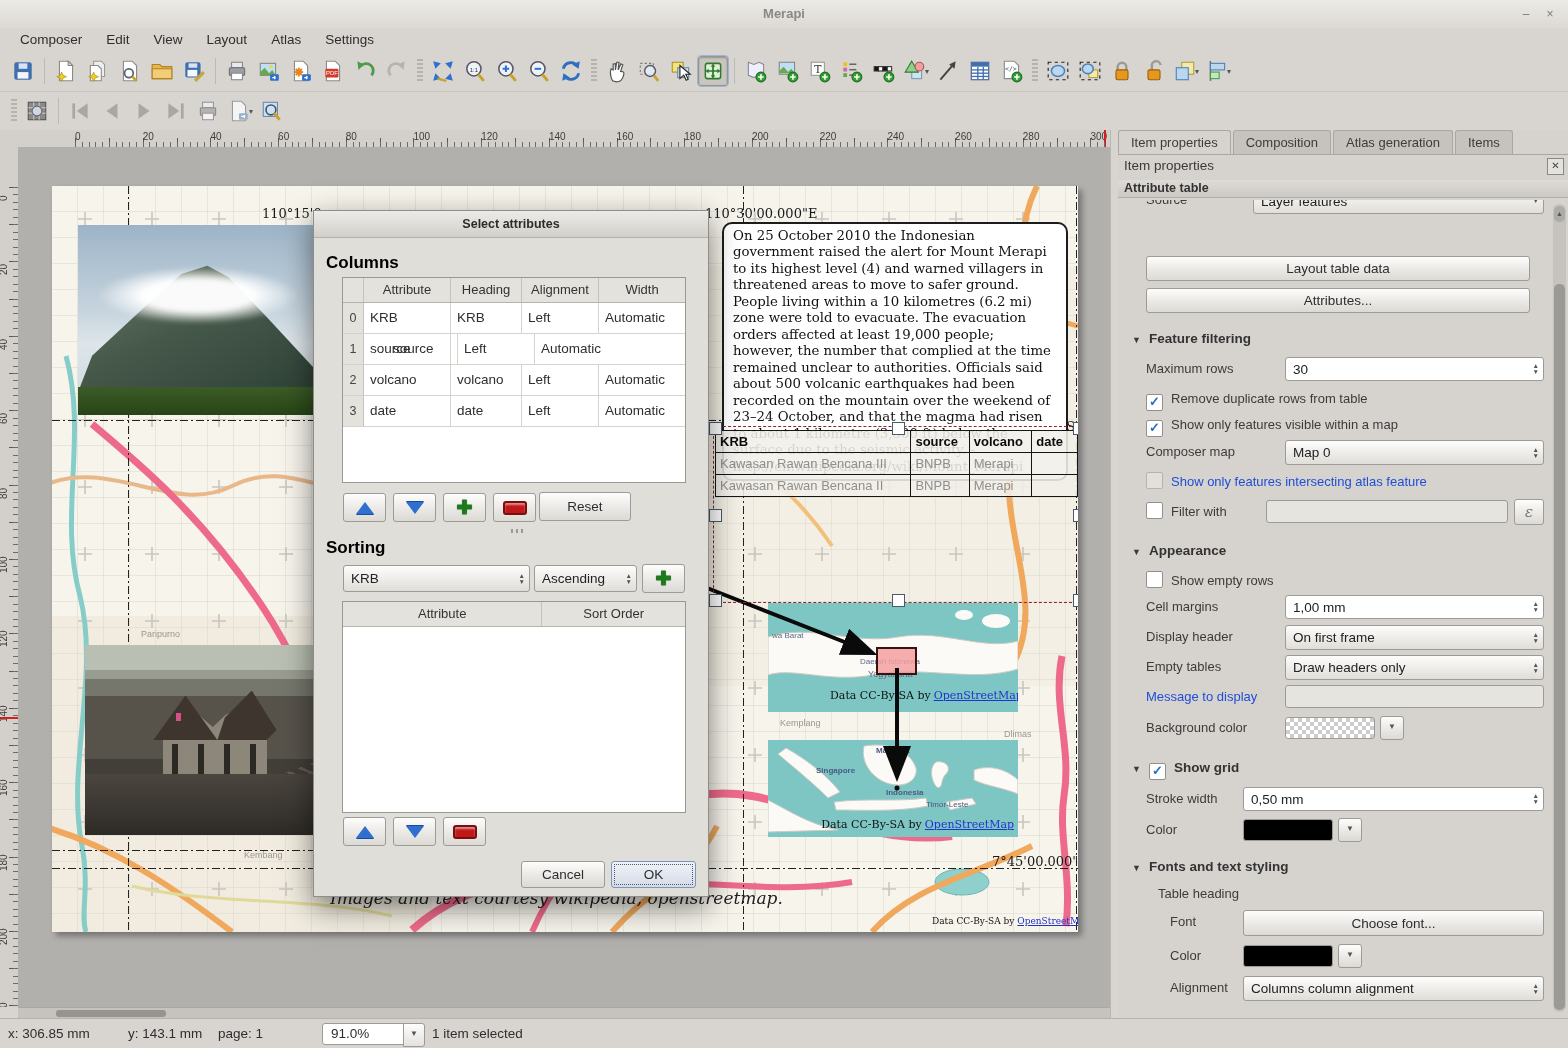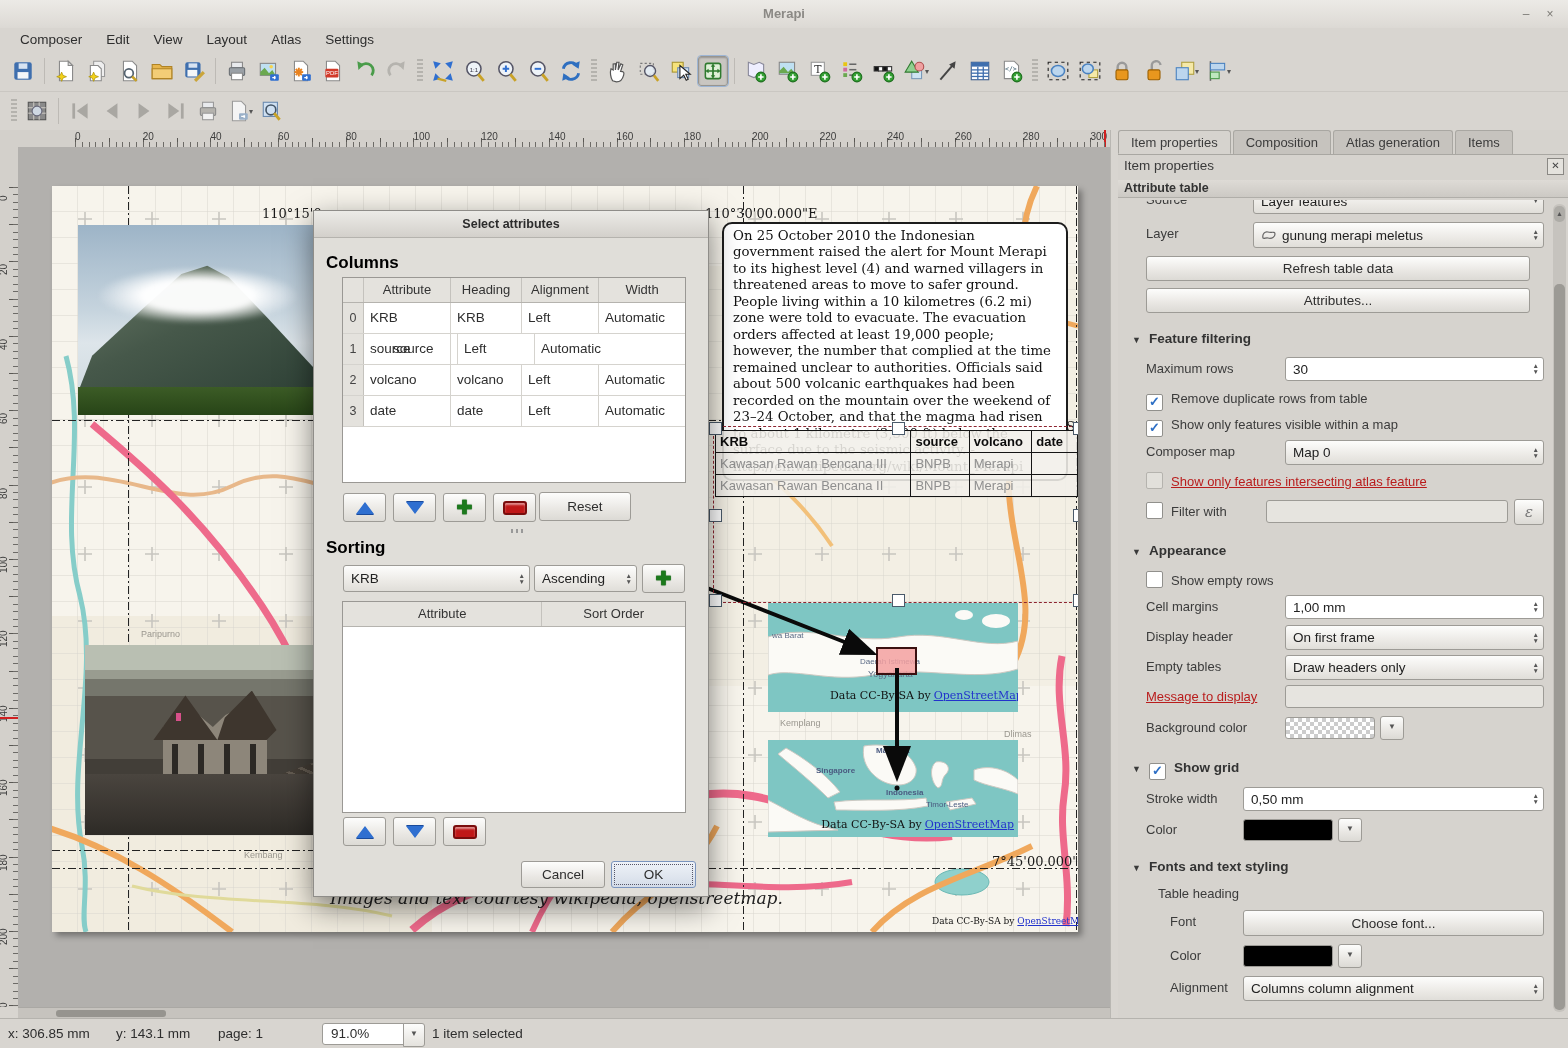--- a/index.html
+++ b/index.html
@@ -99,21 +99,21 @@
   .panel{position:absolute;left:1118px;top:130px;width:450px;height:888px;background:#d6d3ce;z-index:10;font-size:13px;}
   .ptabs{position:absolute;left:0;top:0;right:0;height:24px;display:flex;border-bottom:1px solid #a9a7a2;}
   .ptab{flex:0 0 auto;padding:0 12px;line-height:23px;font-size:13px;background:#c6c3be;border:1px solid #a9a7a2;border-bottom:none;border-radius:3px 3px 0 0;margin-right:2px;color:#3c3c3c;}
   .ptab.active{background:#d6d3ce;font-weight:normal;position:relative;top:0px;border-bottom:1px solid #d6d3ce;}
   .ptitle{position:absolute;left:6px;top:28px;font-size:13.5px;color:#3a3a3a;}
   .pclose{position:absolute;right:4px;top:28px;width:15px;height:15px;border:1px solid #8a8884;background:#e4e2dd;font-size:10px;line-height:13px;text-align:center;color:#444;}
   .psection{position:absolute;left:0;top:50px;right:0;height:17px;background:linear-gradient(#dedbd6,#ccc9c4);border-bottom:1px solid #b0aea9;font-size:12.5px;font-weight:bold;color:#333;padding-left:6px;line-height:16px;}
   .pscroll{position:absolute;left:0;top:70px;right:20px;bottom:2px;overflow:hidden;}
   .prow{position:absolute;left:28px;right:4px;height:24px;}
   .plab{position:absolute;left:0;top:0;line-height:24px;color:#3b3b3b;white-space:nowrap;}
-  .plab.dis{color:#b91c1c;text-decoration:underline;}
+  .plab.dis{color:#1d4ed8;}
   .pctl{position:absolute;top:0;height:22px;}
   .psec{position:absolute;left:14px;height:18px;font-weight:bold;font-size:13.5px;color:#333;white-space:nowrap;}
   .psec .tri{font-size:9px;margin-right:8px;color:#3a3a3a;}
   .psub{position:absolute;left:40px;height:18px;font-size:13px;color:#3b3b3b;}
   .chk{display:inline-block;width:15px;height:15px;background:#fff;border:1px solid #91908c;border-radius:2px;vertical-align:-3px;margin-right:8px;text-align:center;line-height:13px;font-size:13px;color:#2d6fc5;font-weight:bold;}
   .chk.dis{background:#e2e0db;border-color:#b5b3ae;}
   .field{background:#fff;border:1px solid #9d9b96;border-radius:3px;font-size:13.5px;display:flex;align-items:center;padding-left:7px;color:#222;position:absolute;}
   .field.dis{background:#e6e4df;}
   .spincol{position:absolute;right:4px;top:0;bottom:0;display:flex;flex-direction:column;justify-content:center;font-size:6.5px;color:#555;line-height:6px;}
   .swatch{position:absolute;width:88px;height:20px;border:1px solid #9d9b96;border-radius:3px;background:#000;}
@@ -773,34 +773,21 @@
     <div class="pscroll">
       <div class="prow" style="top:-12px;">
         <span class="plab">Source</span>
         <div class="combo pctl" style="left:107px;right:0;height:24px;">
             <span>Layer features</span>
             <span class="spin">
               <span>▼</span>
             </span>
           </div>
       </div>
-      <div class="prow" style="top:22px;">
-        <span class="plab">Layer</span>
-        <div class="combo pctl" style="left:107px;right:0;height:24px;">
-            <svg width="16" height="12" style="margin-right:5px;">
-              <path d="M2,9 C1,5 4,2 7,3 C10,4 14,2 14,5 C14,8 11,10 7,9 C5,8.5 3,10 2,9z" fill="none" stroke="#666" stroke-width="1.2"></path>
-            </svg>
-            <span>gunung merapi meletus</span>
-            <span class="spin">
-              <span>▲</span>
-              <span>▼</span>
-            </span>
-          </div>
-      </div>
-      <div class="pushbtn" style="left:28px;right:18px;top:56px;height:23px;position:absolute;">Refresh table data</div>
+      <div class="pushbtn" style="left:28px;right:18px;top:56px;height:23px;position:absolute;">Layout table data</div>
       <div class="pushbtn" style="left:28px;right:18px;top:88px;height:23px;position:absolute;">Attributes...</div>
 
       <div class="psec" style="top:131px;"><span class="tri">▼</span><span>Feature filtering</span></div>
       <div class="prow" style="top:157px;">
         <span class="plab">Maximum rows</span>
         <div class="field" style="left:139px;right:0;top:0;height:22px;">
             <span>30</span>
             <span class="spincol">
               <span>▲</span>
               <span>▼</span>
@@ -909,19 +896,19 @@
     </div>
 
     <div class="pscrollbar">
         <div class="up">▲</div>
         <div class="pthumb"></div>
       </div>
   </div>
 
   <div class="statusbar">
     <span style="left:8px;">x: 306.85 mm</span>
-    <span style="left:116px;text-align:right;">y: 143.1 mm</span>
+    <span style="left:128px;text-align:right;">y: 143.1 mm</span>
     <span style="left:218px;">page: 1</span>
     <div class="szoom">91.0%</div>
     <div class="szoombtn">▼</div>
     <span style="left:432px;">1 item selected</span>
   </div>
 </div>
 
 </body></html>

